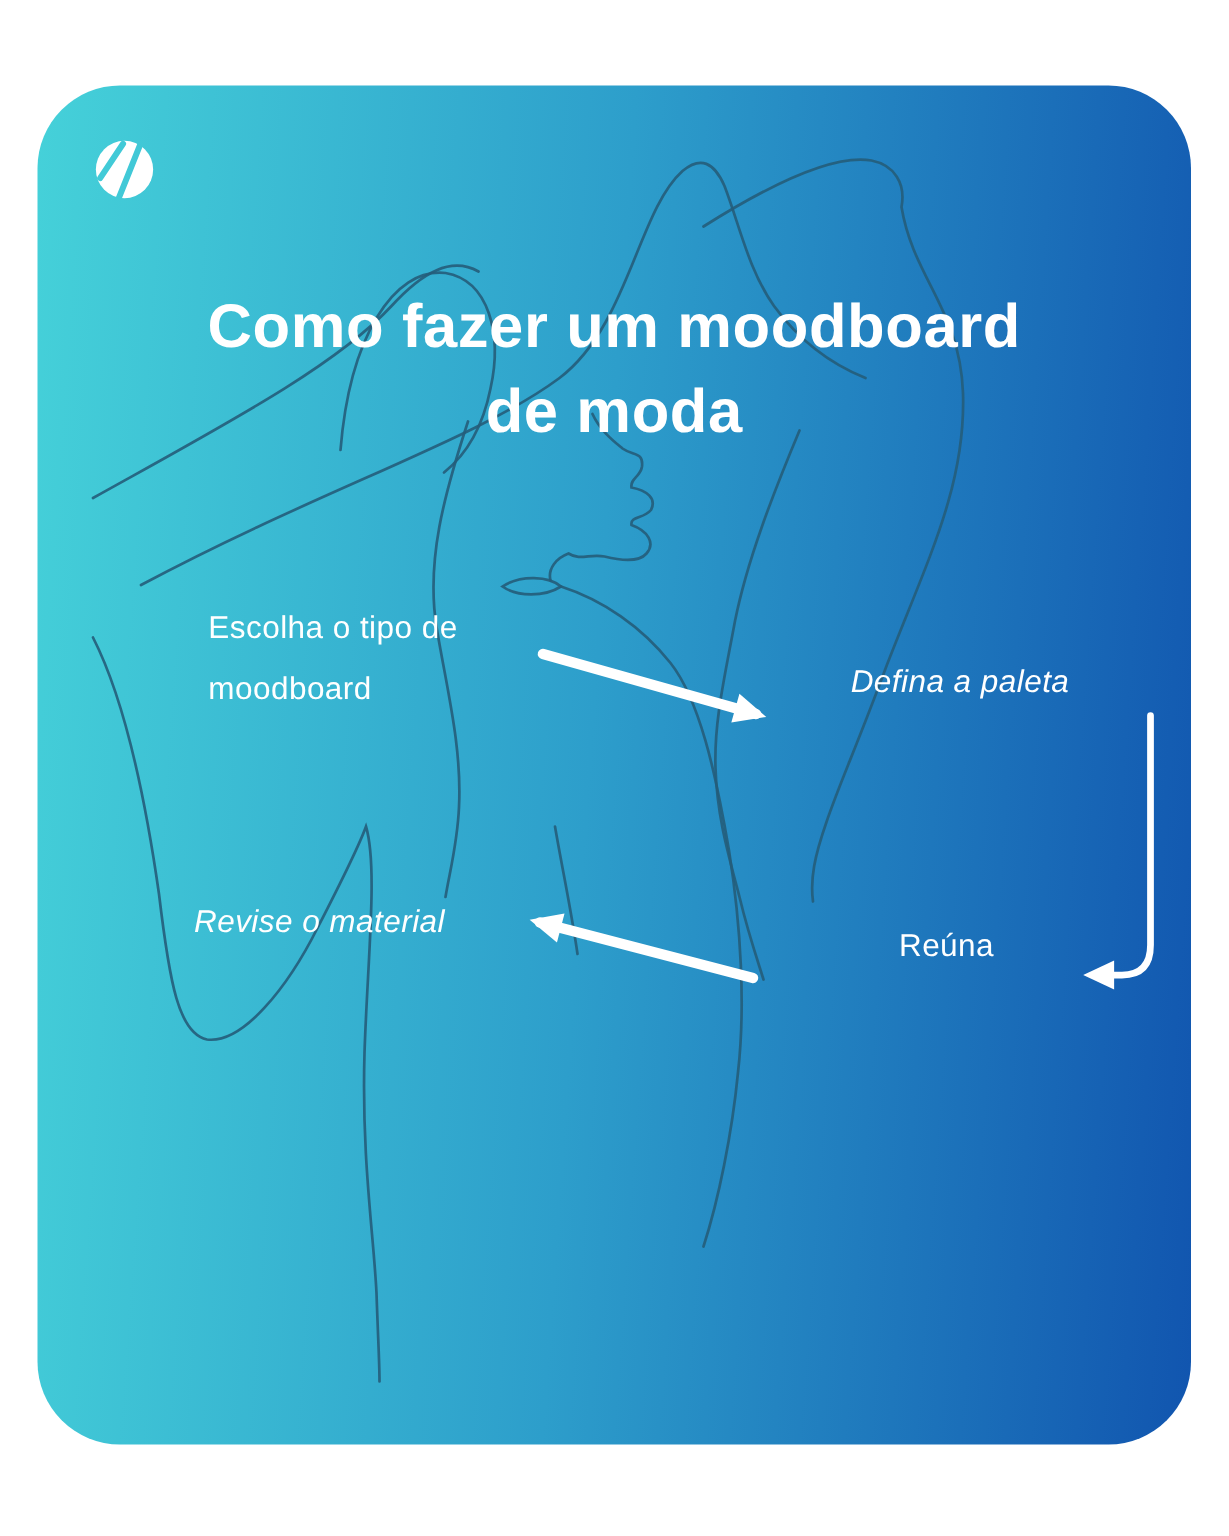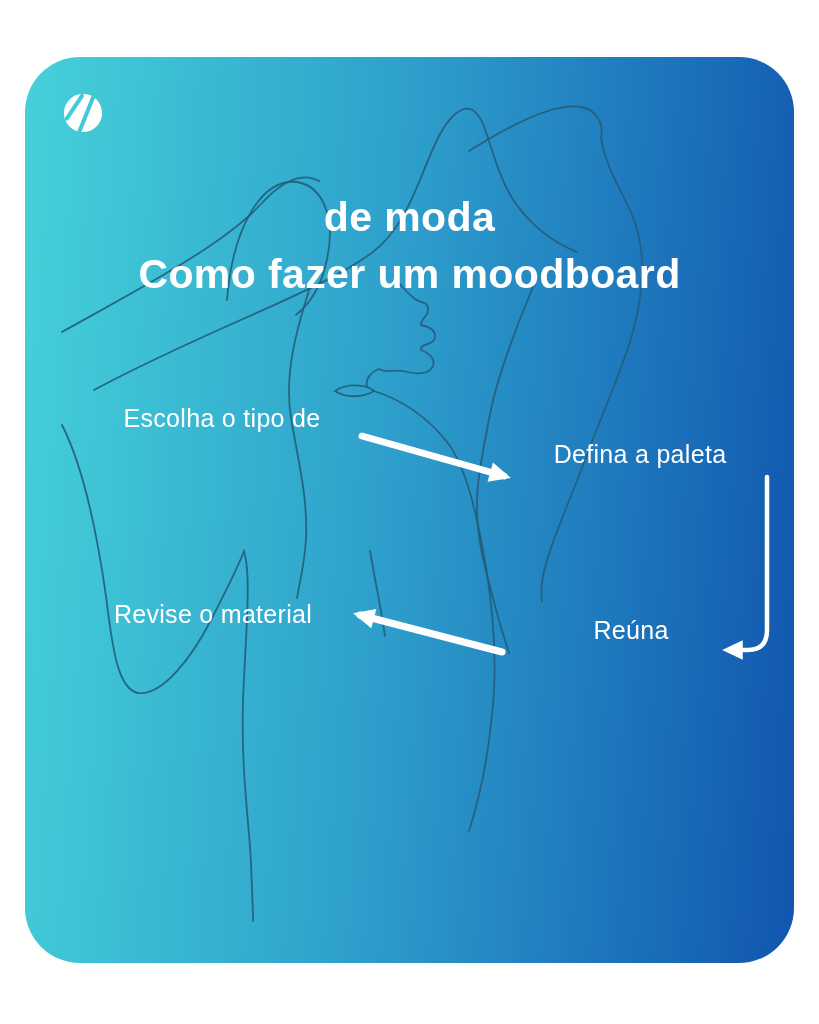--- a/index.html
+++ b/index.html
@@ -52,30 +52,30 @@
     line-height: 57px;
     font-weight: 800;
     letter-spacing: 0.4px;
   }
   .title span { display: block; }
   .step {
     position: absolute;
     transform: translateX(-50%);
     text-align: left;
     color: var(--text, #ffffff);
-    font-size: 25px;
+    font-size: 21px;
     line-height: 41px;
     font-weight: 400;
     letter-spacing: 0.3px;
     white-space: nowrap;
   }
   .step1 { left: 197px; top: 341px; }
-  .step2 { left: 615px; top: 377px; }
+  .step2 { left: 615px; top: 377px; font-style: italic; }
   .step3 { left: 606px; top: 553px; }
-  .step4 { left: 188px; top: 537px; }
+  .step4 { left: 188px; top: 537px; font-style: italic; }
   .arrows path {
     fill: none;
     stroke: var(--arrow, #ffffff);
     stroke-linecap: round;
   }
   .arrows .thick { stroke-width: 7; }
   .arrows .thin  { stroke-width: 4.5; }
   .arrows marker path { fill: var(--arrow, #ffffff); stroke: none; }
 </style>
 </head>
@@ -105,26 +105,27 @@
             <rect width="44" height="44" fill="white"></rect>
             <line x1="5" y1="28" x2="21" y2="4" stroke="black" stroke-width="4.2" stroke-linecap="round"></line>
             <line x1="18" y1="42" x2="34" y2="2" stroke="black" stroke-width="4.2" stroke-linecap="round"></line>
           </mask>
         </defs>
         <circle cx="22" cy="22" r="20" fill="#ffffff" mask="url(#logoMask)"></circle>
       </svg>
     </div>
 
     <h1 class="title">
+      <span>Como fazer um moodboard</span>
       <span>de moda</span>
-      <span>Como fazer um moodboard</span>
     </h1>
 
     <div class="step step1">
       <div>Escolha o tipo de</div>
+      <div>moodboard</div>
     </div>
     <div class="step step2">
       <div>Defina a paleta</div>
     </div>
     <div class="step step3">
       <div>Reúna</div>
     </div>
     <div class="step step4">
       <div>Revise o material</div>
     </div>

